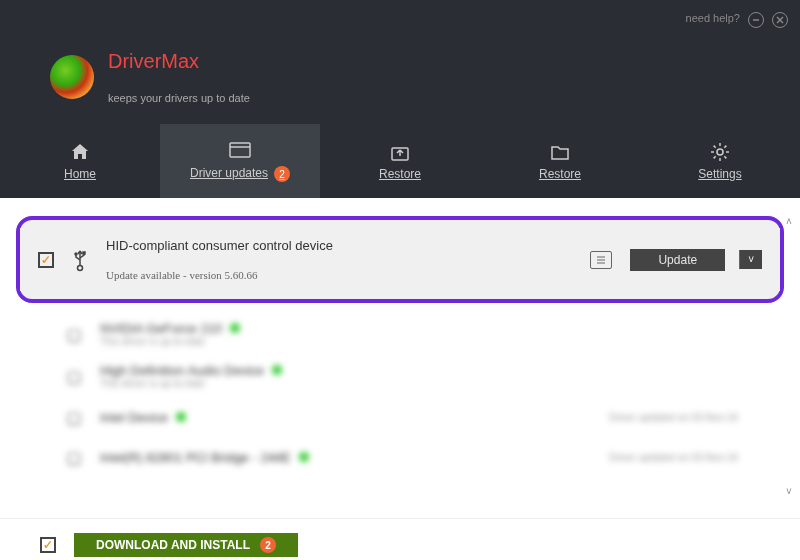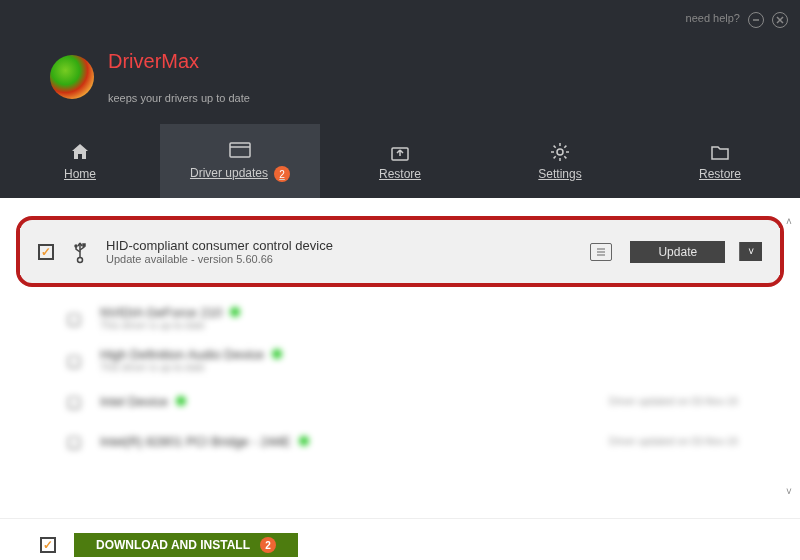--- a/index.html
+++ b/index.html
@@ -11,29 +11,29 @@
 .logo-circle { width: 44px; height: 44px; border-radius: 50%; background: radial-gradient(circle at 35% 35%, #7c2, #3a1 35%, #c31 55%, #e93 75%); position: relative; }
 .brand-title { color: #ef4444; font-size: 20px; font-weight: normal; }
 .brand-sub { color: #aaa; font-size: 11px; margin-top: 19px; }
 .navbar { display: flex; background: #2a2d33; }
 .nav-item { flex: 1; display: flex; flex-direction: column; align-items: center; justify-content: center; padding: 16px 0; color: #ccc; font-size: 12px; gap: 4px; cursor: pointer; position: relative; text-decoration: underline; }
 .nav-item.active { background: #3d4148; }
 .nav-icon { width: 22px; height: 22px; display: flex; align-items: center; justify-content: center; }
 .nav-label-wrap { display: flex; gap: 6px; }
 .badge { background: #e63; color: #fff; border-radius: 50%; width: 16px; height: 16px; font-size: 10px; display: inline-flex; align-items: center; justify-content: center; }
 .content { background: #fff; margin: 0; padding: 18px 20px 0; height: 320px; position: relative; }
-.highlight-box { border: 4px solid #b91c1c; border-radius: 16px; padding: 8px 0; margin: 0 -4px 10px; background: #f0f0f0; }
+.highlight-box { border: 4px solid #6d28d9; border-radius: 16px; padding: 8px 0; margin: 0 -4px 10px; background: #f0f0f0; }
 .driver-row { display: flex; align-items: center; padding: 10px 18px; gap: 14px; background: #f0f0f0; }
 .driver-row.blurred { filter: blur(3px); background: #fff; padding: 8px 42px; gap: 14px; }
 .checkbox { width: 16px; height: 16px; border: 2px solid #444; display: flex; align-items: center; justify-content: center; cursor: pointer; }
 .checkbox.checked::after { content: '✓'; color: #e93; font-size: 12px; font-weight: bold; }
 .dev-icon { width: 24px; height: 24px; display: flex; align-items: center; justify-content: center; color: #444; }
 .driver-info { flex: 1; }
 .driver-name { font-size: 13px; color: #333; }
-.driver-status { font-size: 11px; color: #666; margin-top: 0; }
+.driver-status { font-size: 11px; color: #666; margin-top: 16px; font-family: Liberation Serif, serif; }
 .dot-green { width: 10px; height: 10px; border-radius: 50%; background: #3c3; display: inline-block; margin-left: 8px; }
 .details-icon { width: 22px; height: 18px; border: 1px solid #666; border-radius: 2px; display: flex; align-items: center; justify-content: center; color: #666; font-size: 10px; margin-right: 4px; }
 .update-btn { background: #444; color: #e5e5e5; border: none; padding: 4px 28px; font-size: 12px; cursor: pointer; }
 .dropdown-btn { background: #444; color: #fff; border: none; border-left: 1px solid #666; padding: 4px 8px; font-size: 10px; cursor: pointer; }
 .blur-sub { font-size: 10px; color: #999; }
 .blur-right { font-size: 10px; color: #999; }
 .scrollbar { position: absolute; right: 4px; top: 18px; bottom: 18px; width: 14px; }
 .scroll-arrow { width: 14px; height: 14px; color: #888; font-size: 10px; text-align: center; cursor: pointer; }
 .footer-bar { background: #fff; padding: 14px 40px; display: flex; align-items: center; gap: 18px; border-top: 1px solid #eee; }
 .download-btn { background: #4d7c0f; color: #fff; border: none; padding: 4px 22px; font-size: 12px; font-weight: bold; display: flex; align-items: center; gap: 10px; cursor: pointer; }
@@ -89,34 +89,34 @@
     <span class="nav-icon">
         <svg width="20" height="20" viewBox="0 0 20 20" fill="none" stroke="#ccc" stroke-width="1.5">
           <rect x="2" y="6" width="16" height="12" rx="1"></rect>
           <path d="M10 14V8m0 0l-3 3m3-3l3 3"></path>
         </svg>
       </span>
     <span>Restore</span>
   </div>
   <div class="nav-item">
     <span class="nav-icon">
+        <svg width="20" height="18" viewBox="0 0 20 18" fill="none" stroke="#ccc" stroke-width="1.5">
+          <path d="M2 4h6l2 2h8v10H2z"></path>
+        </svg>
+      </span>
+    <span>Restore</span>
+  </div>
+  <div class="nav-item">
+    <span class="nav-icon">
         <svg width="20" height="20" viewBox="0 0 20 20" fill="none" stroke="#ccc" stroke-width="1.5">
           <circle cx="10" cy="10" r="3"></circle>
           <path d="M10 1v3M10 16v3M19 10h-3M4 10H1M16.4 3.6l-2.1 2.1M5.7 14.3l-2.1 2.1M16.4 16.4l-2.1-2.1M5.7 5.7L3.6 3.6"></path>
         </svg>
       </span>
     <span>Settings</span>
-  </div>
-  <div class="nav-item">
-    <span class="nav-icon">
-        <svg width="20" height="18" viewBox="0 0 20 18" fill="none" stroke="#ccc" stroke-width="1.5">
-          <path d="M2 4h6l2 2h8v10H2z"></path>
-        </svg>
-      </span>
-    <span>Restore</span>
   </div>
 </div>
 
 <div class="content">
   <div class="highlight-box">
     <div class="driver-row">
       <div class="checkbox checked"></div>
       <span class="dev-icon">
           <svg width="18" height="24" viewBox="0 0 18 24" fill="none" stroke="#444" stroke-width="1.5">
             <circle cx="9" cy="20" r="2.5"></circle>

